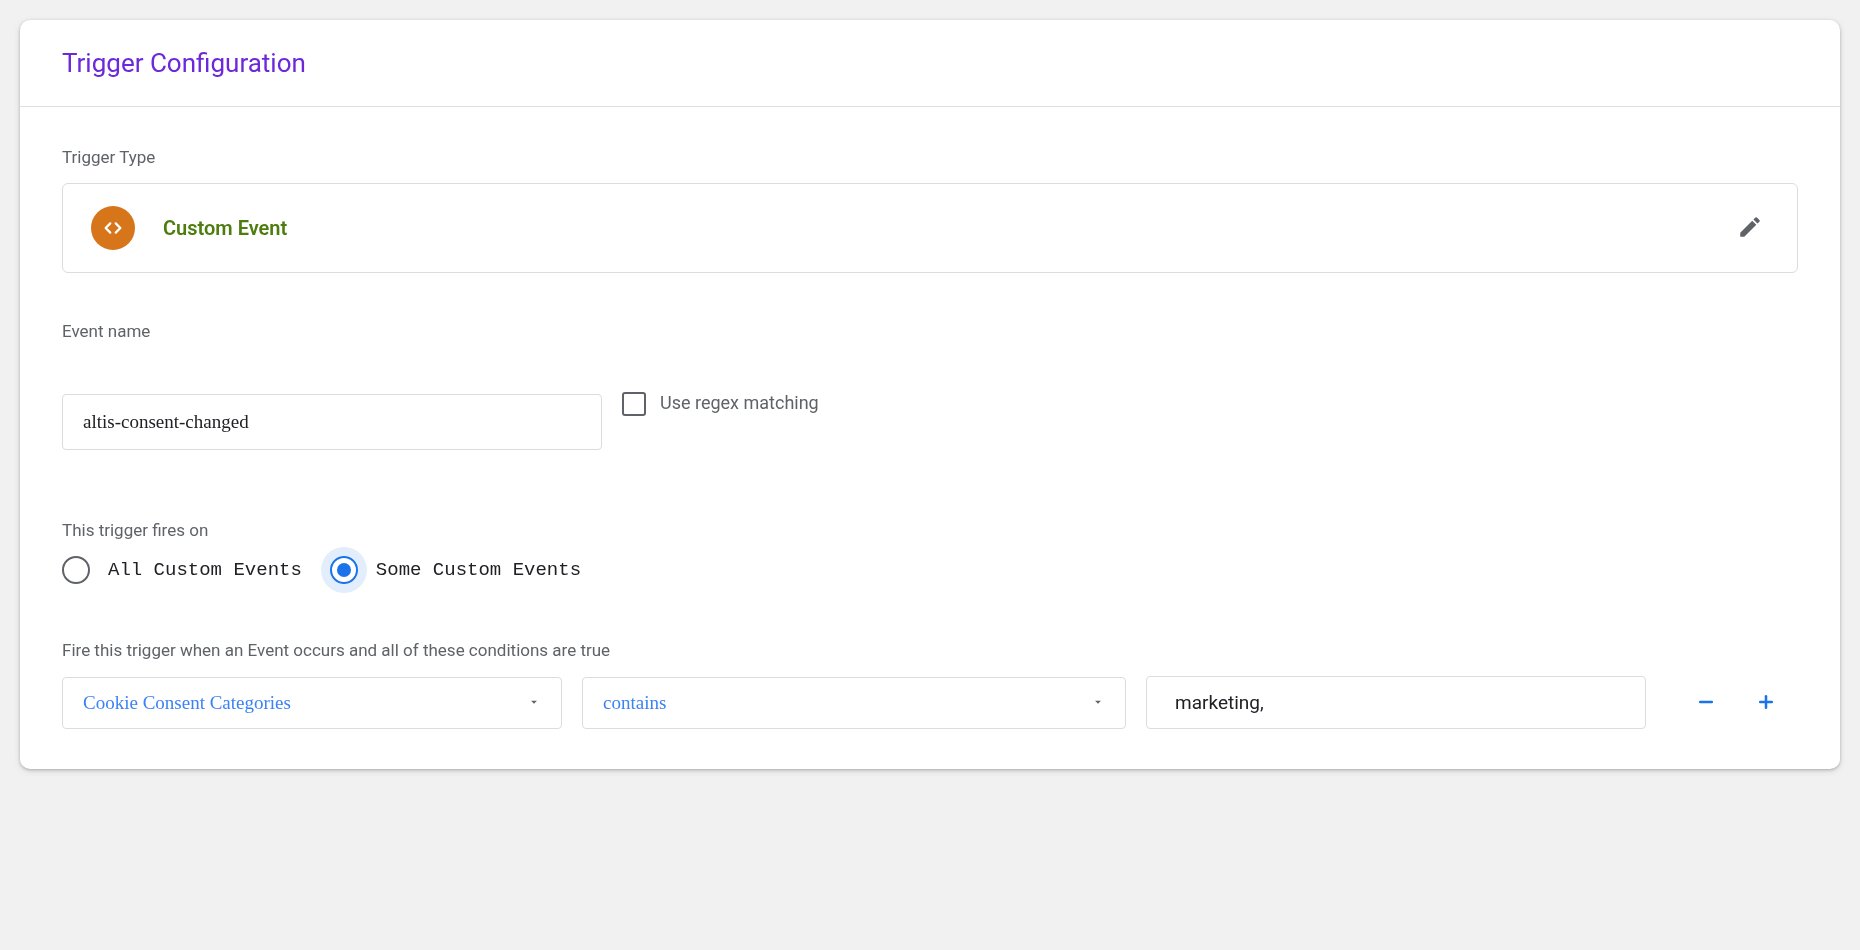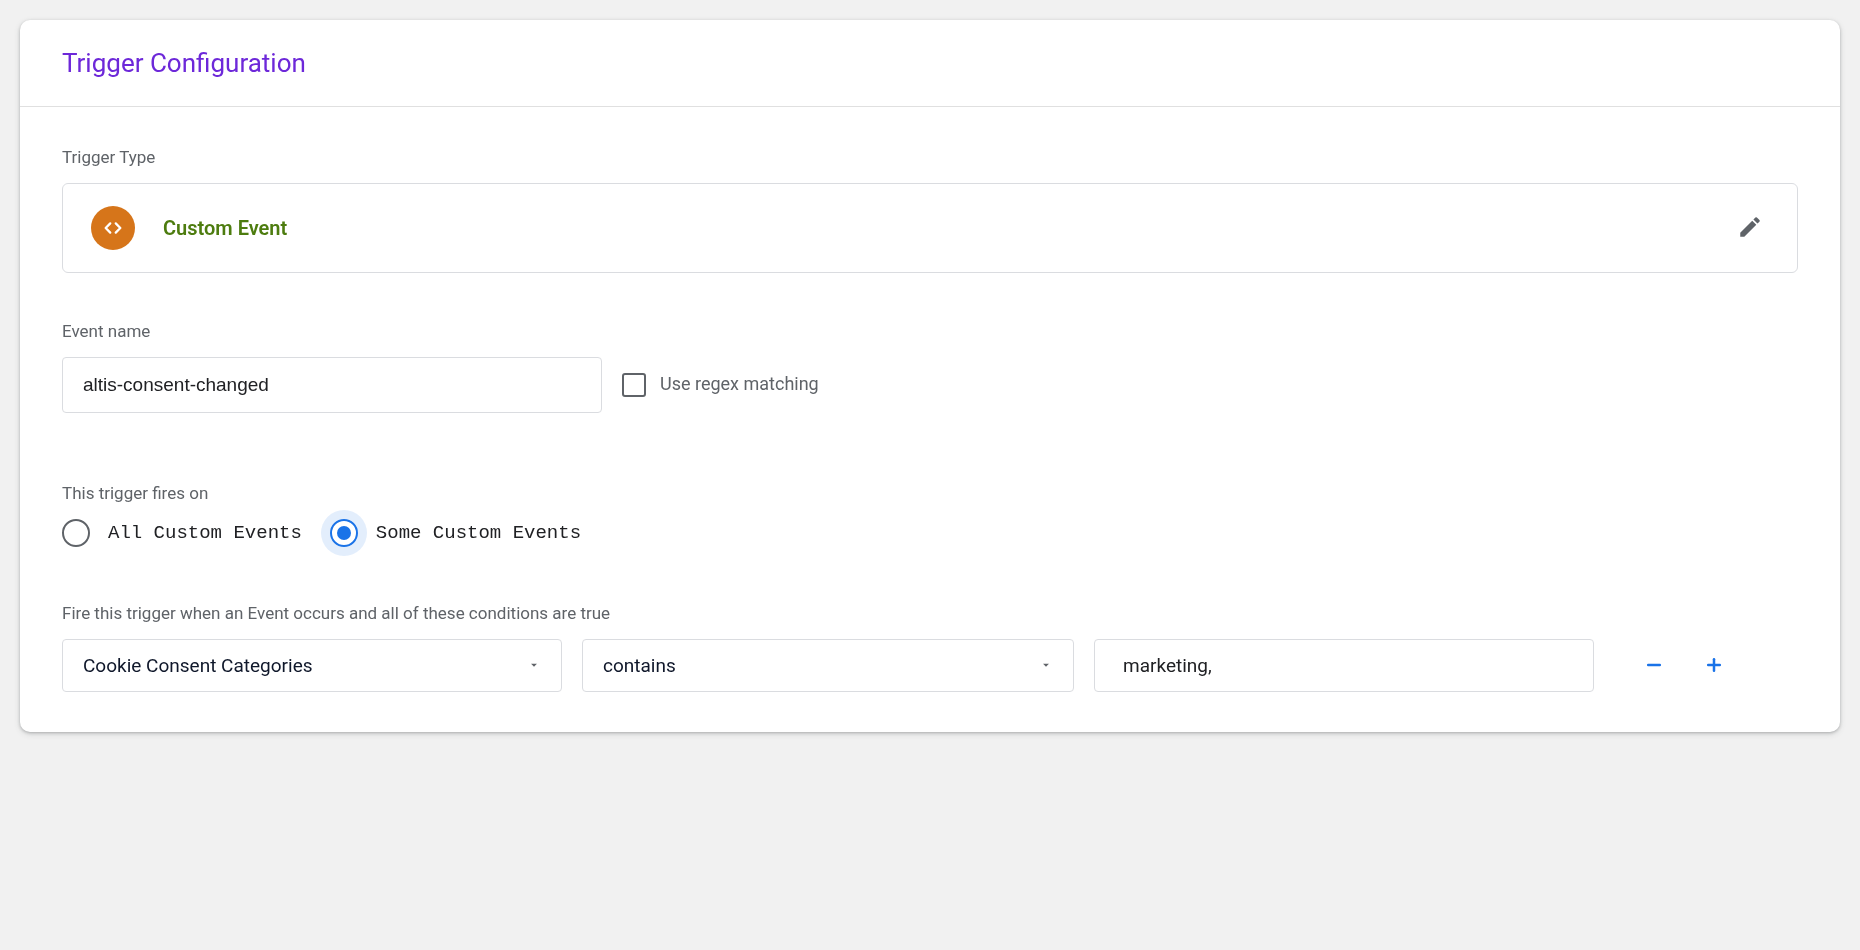--- a/index.html
+++ b/index.html
@@ -83,21 +83,22 @@
     margin-bottom: 70px;
   }
   .text-input {
     border: 1px solid #dadce0;
     border-radius: 4px;
     font-size: 19px;
     color: #202124;
     padding: 16px 20px;
     width: 540px;
     outline: none;
-    font-family: Liberation Sans, sans-serif;
+    font-family: Liberation Serif, serif;
+    margin-top: 37px;
   }
   .checkbox-wrap {
     display: flex;
     gap: 14px;
   }
   .chk {
     width: 24px;
     height: 24px;
     border: 2.5px solid #5f6368;
     border-radius: 3px;
@@ -154,29 +155,30 @@
     gap: 20px;
   }
   .dropdown {
     border: 1px solid #dadce0;
     border-radius: 4px;
     padding: 14px 20px;
     display: flex;
     align-items: center;
     justify-content: space-between;
     font-size: 19px;
-    color: #0f172a;
+    color: #3b82f6;
     cursor: pointer;
     background: #fff;
+    font-family: Liberation Serif, serif;
   }
   .dropdown .caret {
     color: #5f6368;
   }
   .dd1 { width: 500px; }
-  .dd2 { width: 492px; }
+  .dd2 { width: 544px; }
   .cond-input {
     border: 1px solid #dadce0;
     border-radius: 4px;
     font-size: 19px;
     padding: 14px 28px;
     width: 500px;
     color: #202124;
     outline: none;
     font-family: inherit;
   }

